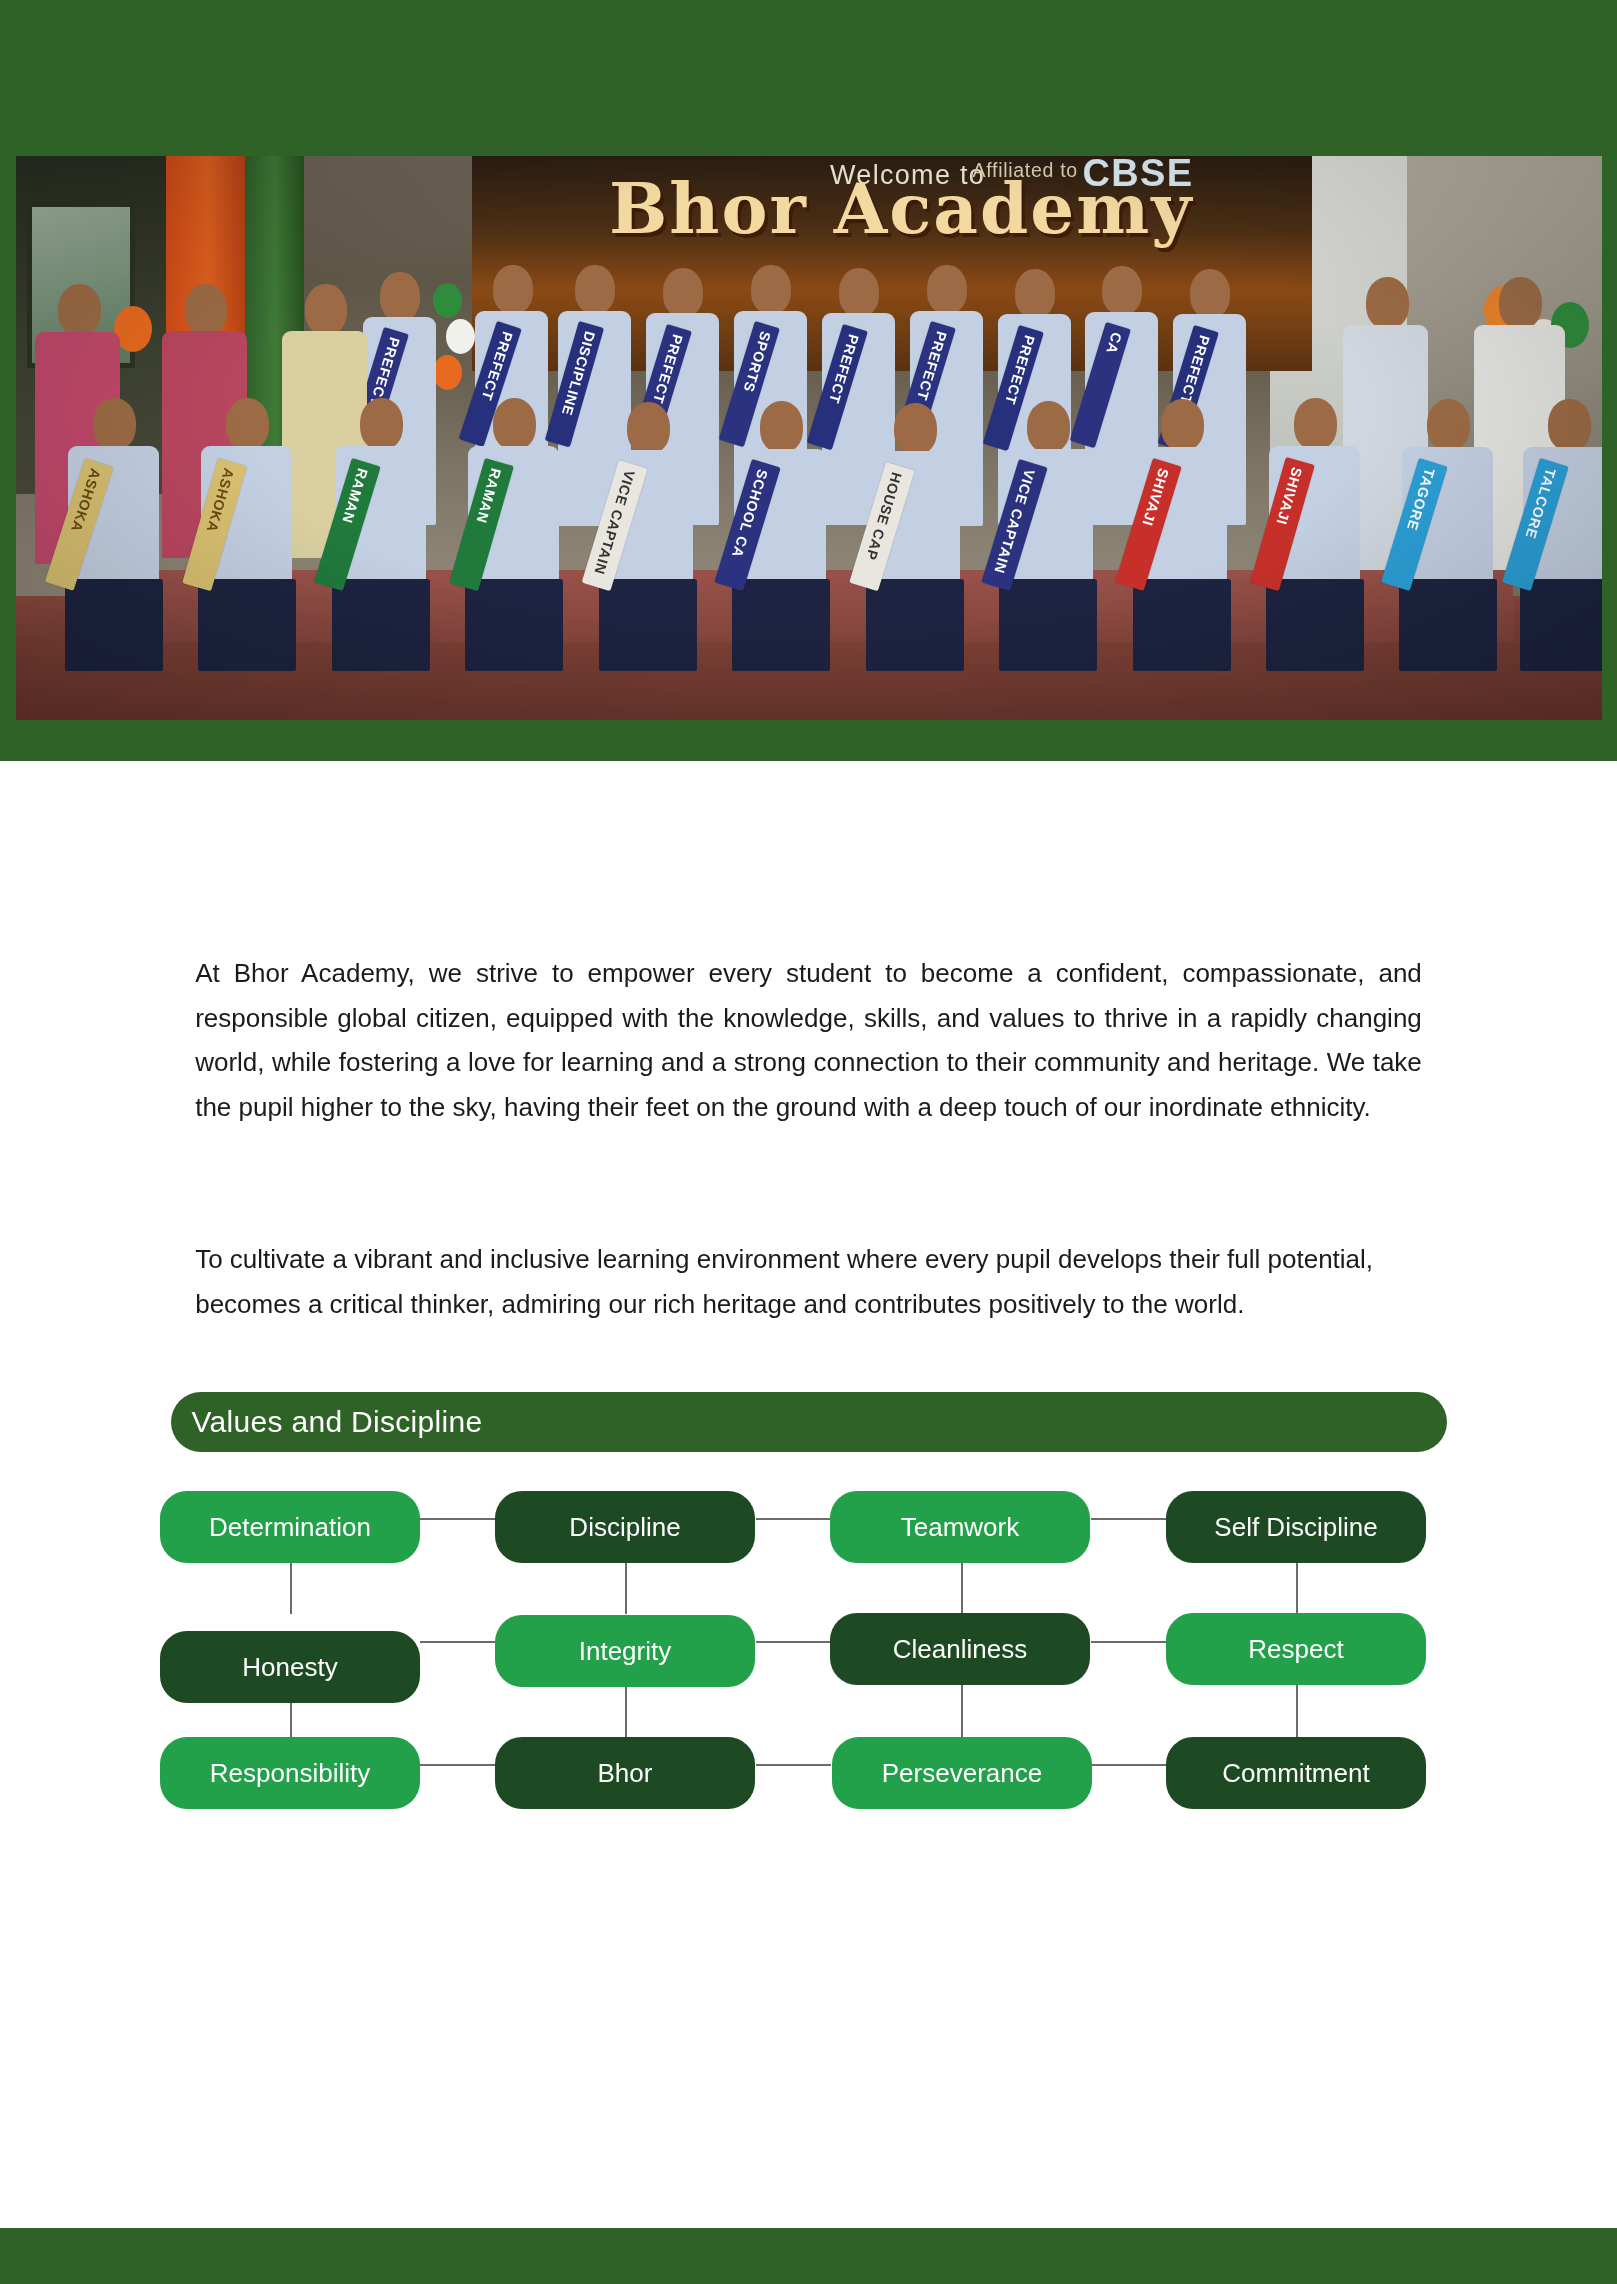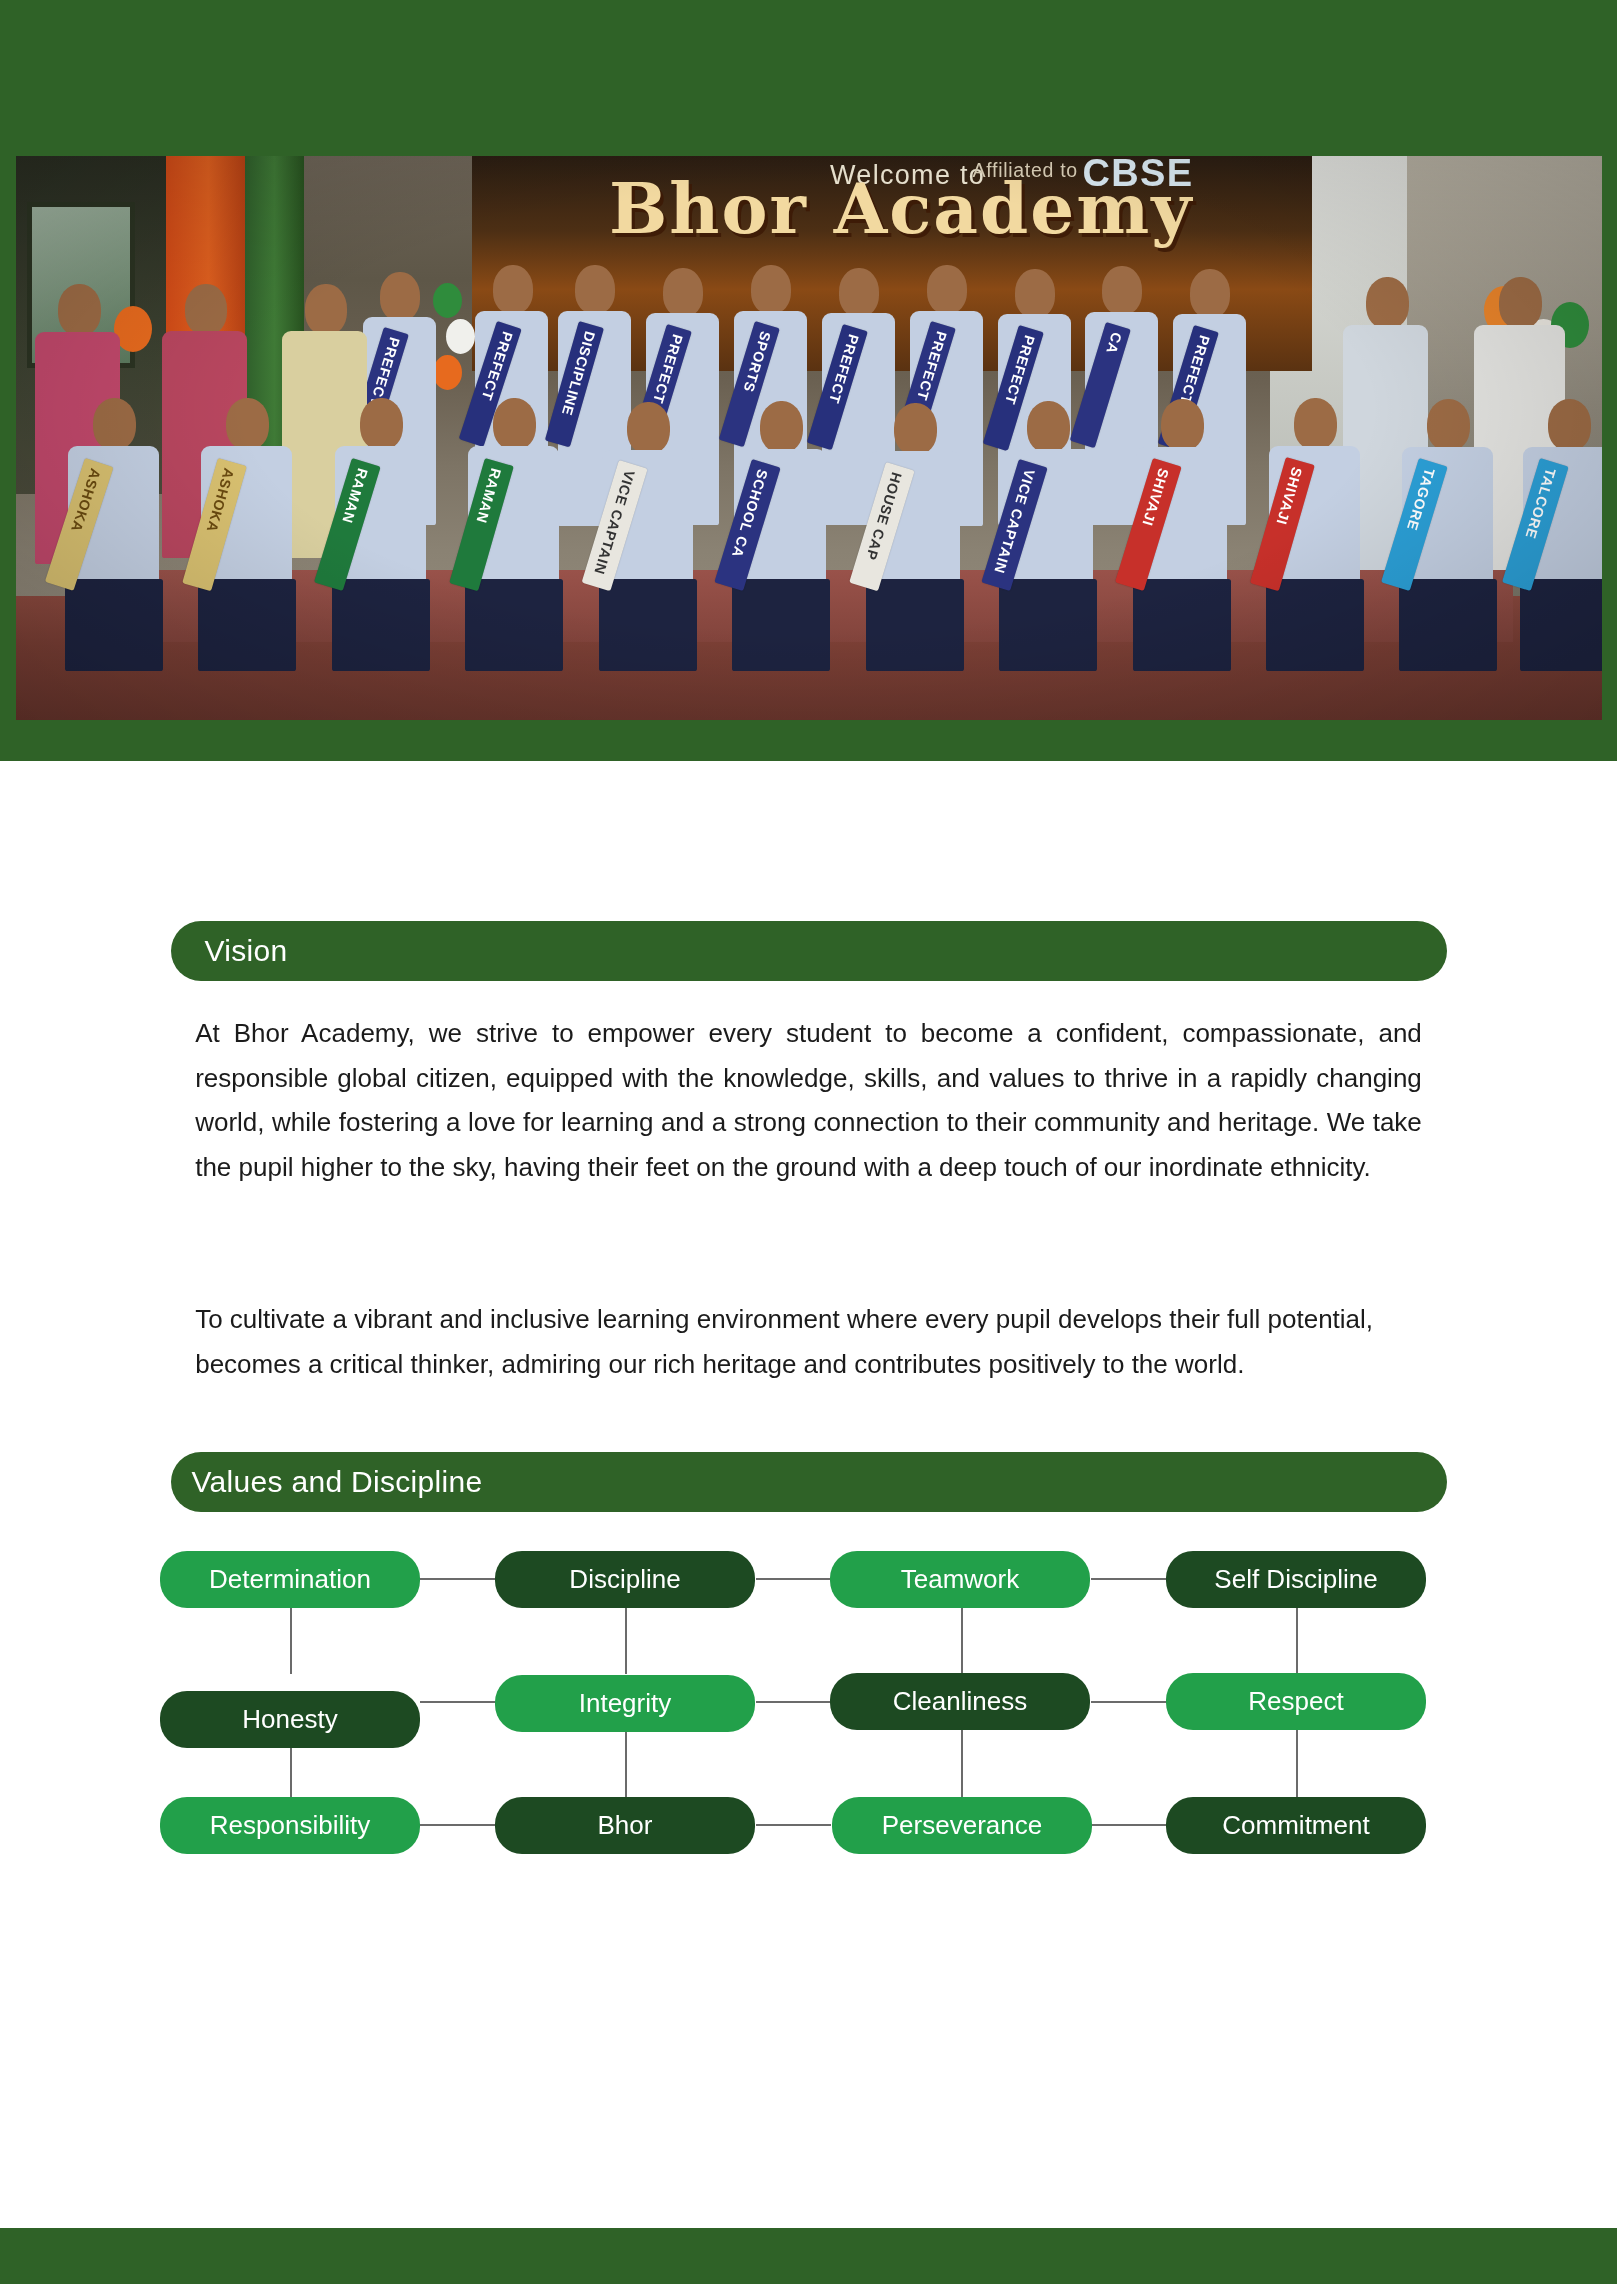--- a/index.html
+++ b/index.html
@@ -229,21 +229,21 @@
     height: 2px;
     background: #6b6b6b;
   }
   .connector-v {
     position: absolute;
     width: 2px;
     background: #6b6b6b;
   }
   .chip {
     position: absolute;
-    height: 57px;
+    height: 72px;
     border-radius: 27px;
     display: flex;
     align-items: center;
     justify-content: center;
     color: #ffffff;
     font-size: 26px;
     box-sizing: border-box;
     padding: 0 9px;
     z-index: 2;
   }
@@ -482,23 +482,20 @@
     </div>
 
     <div class="hero-vignette"></div>
   </div>
 </div>
 
 <div class="content">
 
   <div class="spacer-1"></div>
 
-  <div class="section-bar">
-    <span>Vision</span>
-  </div>
 
   <div class="spacer-2"></div>
 
   <p class="para">At Bhor Academy, we strive to empower every student to become a confident, compassionate, and responsible global citizen, equipped with the knowledge, skills, and values to thrive in a rapidly changing world, while fostering a love for learning and a strong connection to their community and heritage. We take the pupil higher to the sky, having their feet on the ground with a deep touch of our inordinate ethnicity.</p>
 
   <div class="spacer-3"></div>
 
 
   <div class="spacer-4"></div>
 

